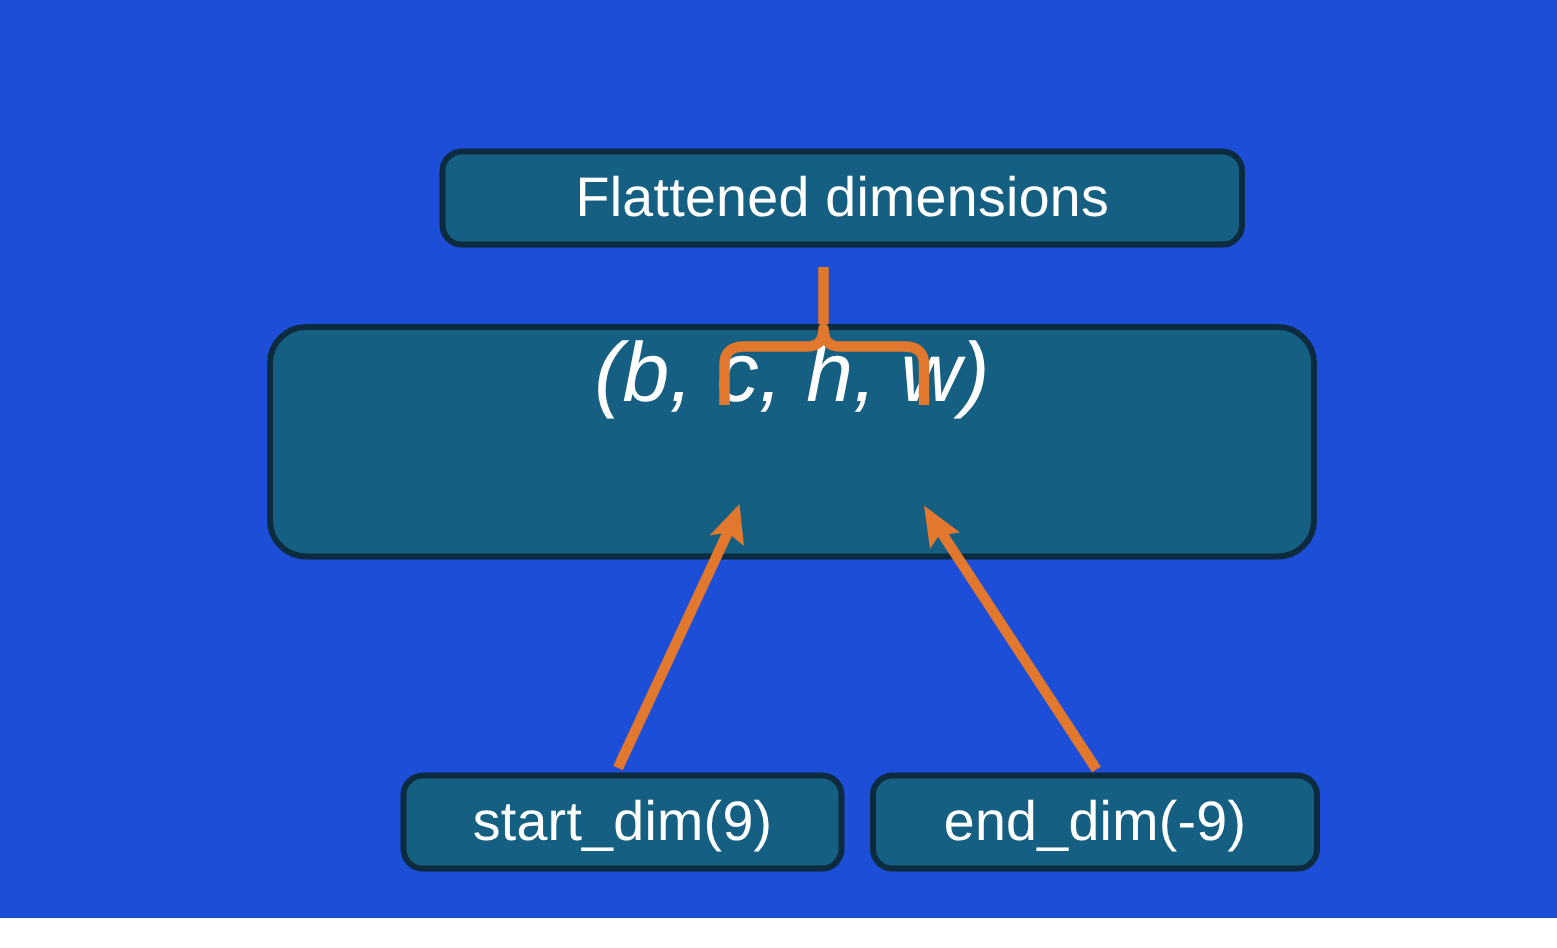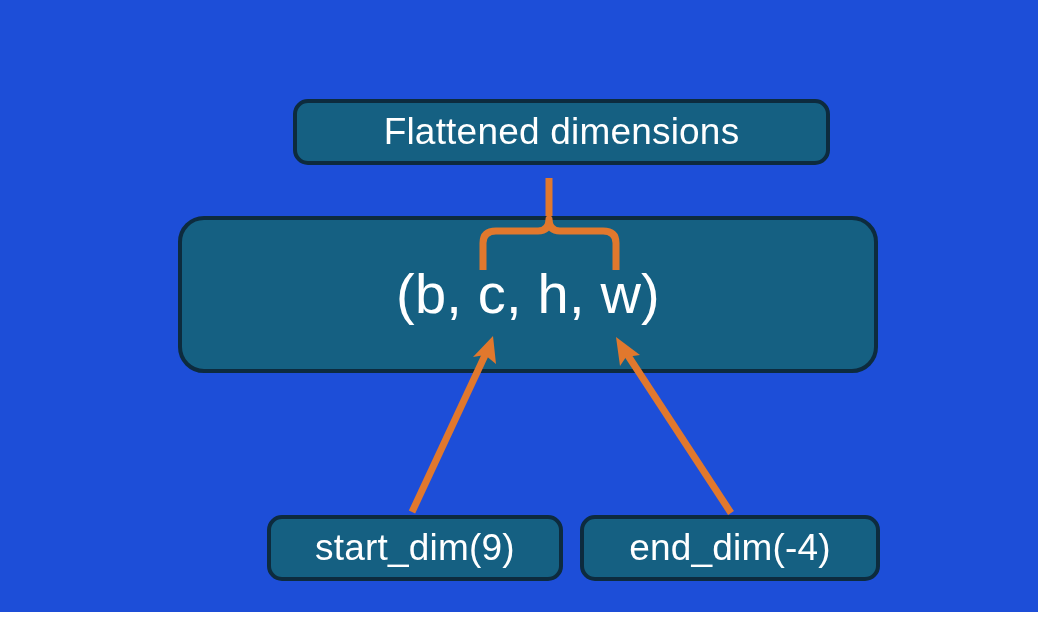--- a/index.html
+++ b/index.html
@@ -41,21 +41,21 @@
     font-size: 37px;
   }
   #node-shape {
     left: 178px;
     top: 216px;
     width: 700px;
     height: 157px;
     border-radius: 26px;
     font-size: 56px;
     align-items: flex-start;
-    padding-top: 46px;
+    font-style: italic;
   }
   #node-shape .shape-text {
     line-height: 1;
   }
   #node-start-dim {
     left: 267px;
     top: 515px;
     width: 296px;
     height: 66px;
     border-radius: 15px;
@@ -103,21 +103,21 @@
 
   <div class="node" id="node-shape">
     <span class="shape-text">(b, c, h, w)</span>
   </div>
 
   <div class="node" id="node-start-dim">
     <span class="node-text">start_dim(9)</span>
   </div>
 
   <div class="node" id="node-end-dim">
-    <span class="node-text">end_dim(-4)</span>
+    <span class="node-text">end_dim(-9)</span>
   </div>
 
   <svg id="overlay-over" viewBox="0 0 1038 632" width="1038" height="632" xmlns="http://www.w3.org/2000/svg">
 
     <path d="M 483 270
              L 483 243
              Q 483 231 496 231
              L 538 231
              Q 549 231 549 219
              Q 549 231 560 231

